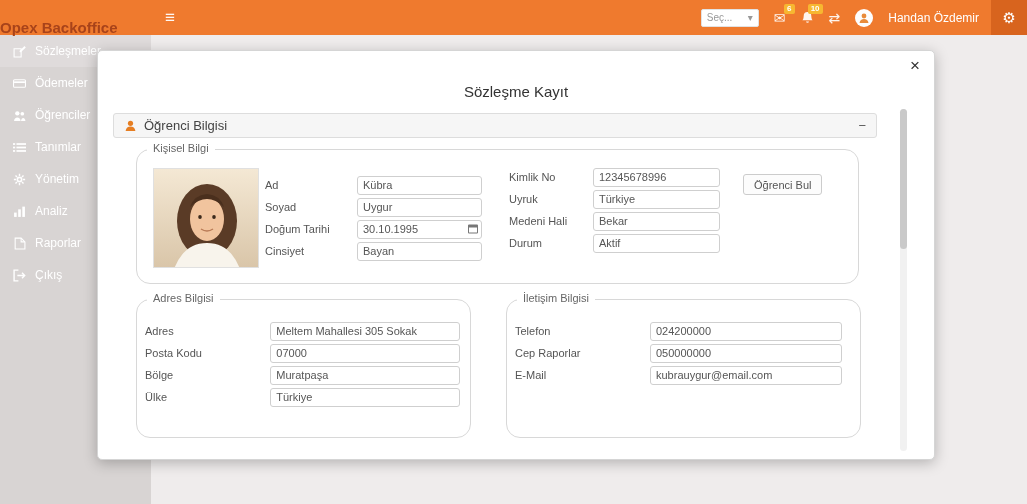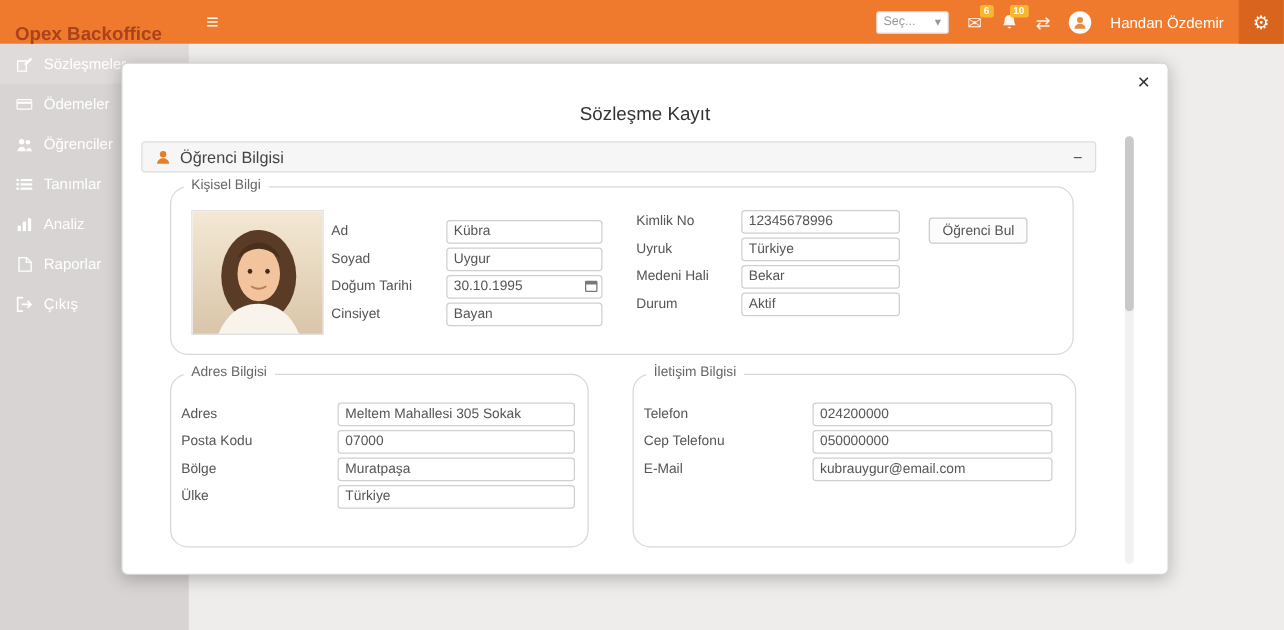--- a/index.html
+++ b/index.html
@@ -2,21 +2,21 @@
 <html><head>
 <meta charset="utf-8">
 <style>
   * { box-sizing: border-box; margin: 0; padding: 0; }
   html,body { width:1027px; height:504px; overflow:hidden;
     font-family:"Liberation Sans", sans-serif; background:#efecec; }
 
   
   .navbar { position:absolute; left:0; top:0; width:1027px; height:35px;
     background:#ef7a2e; display:flex; align-items:center; z-index:5; }
-  .brand { width:151px; padding-left:12px; font-size:15px; font-weight:bold;
+  .brand { width:151px; font-size:15px; font-weight:bold;
     color:#a8431a; white-space:nowrap;margin-top:20px; }
   .hamburger { color:rgba(255,255,255,.95); font-size:17px; margin-left:14px; cursor:pointer; }
   .nav-right { position:absolute; right:48px; top:0; height:35px;
     display:flex; align-items:center; gap:15px; }
   .nav-select { background:#fff; border:1px solid #e2e2e2; border-radius:2px;
     height:18px; width:58px; font-size:10px; color:#999; display:flex;
     align-items:center; justify-content:space-between; padding:0 5px; cursor:pointer; }
   .nav-icon { position:relative; color:rgba(255,255,255,.92); font-size:14px;
     line-height:1; cursor:pointer; }
   .nav-icon svg { display:block; }
@@ -169,20 +169,27 @@
       <rect x="0" y="2" width="2" height="1.6"></rect>
         <rect x="3.2" y="2" width="8.8" height="1.6"></rect>
       <rect x="0" y="5.2" width="2" height="1.6"></rect>
         <rect x="3.2" y="5.2" width="8.8" height="1.6"></rect>
       <rect x="0" y="8.4" width="2" height="1.6"></rect>
         <rect x="3.2" y="8.4" width="8.8" height="1.6"></rect>
     </svg>
     <span>Tanımlar</span>
   </div>
   <div class="side-item">
+    <svg width="13" height="13" viewBox="0 0 12 12">
+      <circle cx="6" cy="6" r="2" fill="none" stroke="#fff" stroke-width="1.5"></circle>
+      <path d="M6 .8v2M6 9.2v2M.8 6h2M9.2 6h2M2.3 2.3l1.4 1.4M8.3 8.3l1.4 1.4M9.7 2.3L8.3 3.7M3.7 8.3L2.3 9.7" stroke="#fff" stroke-width="1.3"></path>
+    </svg>
+    <span>Yönetim</span>
+  </div>
+  <div class="side-item">
     <svg width="13" height="13" viewBox="0 0 12 12" fill="#fff">
       <rect x="1" y="7" width="2.4" height="4"></rect>
         <rect x="4.8" y="4" width="2.4" height="7"></rect>
       <rect x="8.6" y="1.5" width="2.4" height="9.5"></rect>
     </svg>
     <span>Analiz</span>
   </div>
   <div class="side-item">
     <svg width="13" height="13" viewBox="0 0 12 12">
       <path d="M2 1h5.5L11 4.5V11H2z" fill="none" stroke="#fff"></path>
@@ -303,21 +310,21 @@
   </div>
 
   <div class="group g-contact">
     <span class="group-legend">İletişim Bilgisi</span>
     <div class="vrows">
       <div class="frow">
         <label>Telefon</label>
         <input class="fld" value="024200000" style="">
       </div>
       <div class="frow">
-        <label>Cep Telefonu</label>
+        <label>Cep Raporlar</label>
         <input class="fld" value="050000000" style="">
       </div>
       <div class="frow">
         <label>E-Mail</label>
         <input class="fld" value="kubrauygur@email.com" style="">
       </div>
     </div>
   </div>
 
   <div class="scroll-track">

